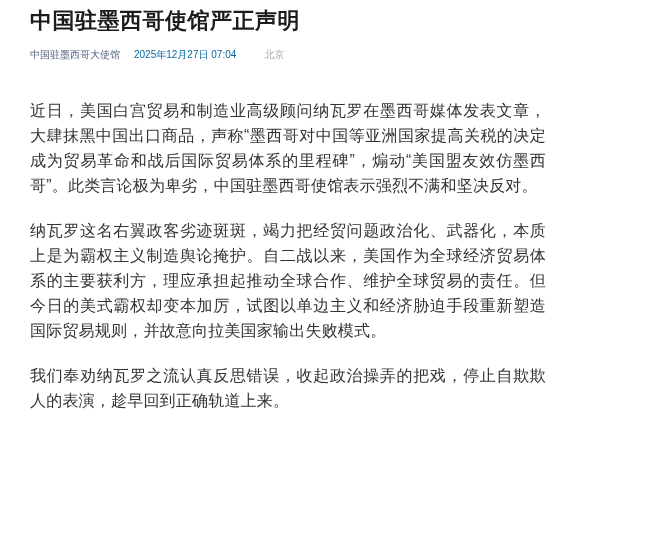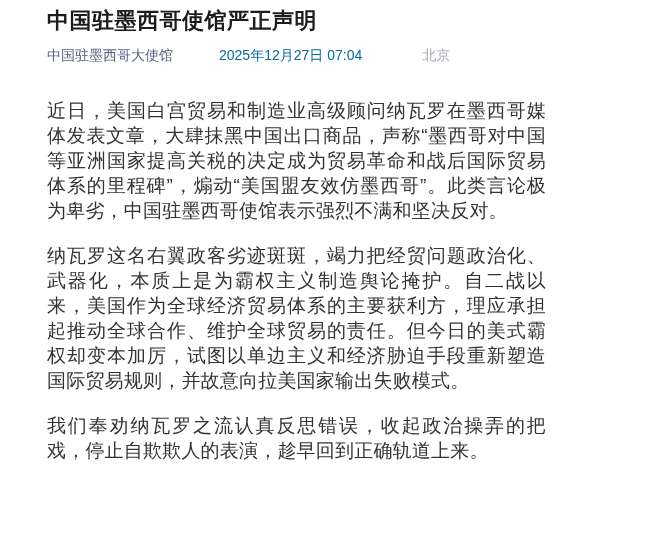--- a/index.html
+++ b/index.html
@@ -7,56 +7,55 @@
     margin: 0;
     padding: 0;
     background: #ffffff;
     font-family: "Liberation Sans", "DejaVu Sans", sans-serif;
   }
   .page {
     width: 574px;
     height: 551px;
     background: #ffffff;
     overflow: hidden;
-    padding: 8px 28px 0 47px;
+    padding: 8px 28px 0 30px;
     border-radius: 31px;
   }
   .article-title {
     margin: 0 0 13px 0;
     font-size: 22px;
     line-height: 26px;
     font-weight: 700;
     color: #1c1c1c;
     letter-spacing: 0.5px;
   }
   .byline {
     display: flex;
     align-items: center;
-    font-size: 14px;
+    font-size: 10px;
     line-height: 16px;
     margin-bottom: 35px;
     white-space: nowrap;
-    gap: 32px;
   }
   .byline .source {
     color: #55627f;
     margin-right: 14px;
     cursor: pointer;
     text-decoration: none;
   }
   .byline .meta {
     color: #0369a1;
   }
   .byline .location {
     color: #a0a5ad;
     margin-left: 28px;
   }
   .article-body p {
     margin: 0 0 20px 0;
-    font-size: 19px;
+    font-size: 16px;
     line-height: 25px;
     color: #333333;
     text-align: justify;
     letter-spacing: 0.2px;
   }
   .article-body p:last-child {
     margin-bottom: 0;
   }
 </style>
 </head>

